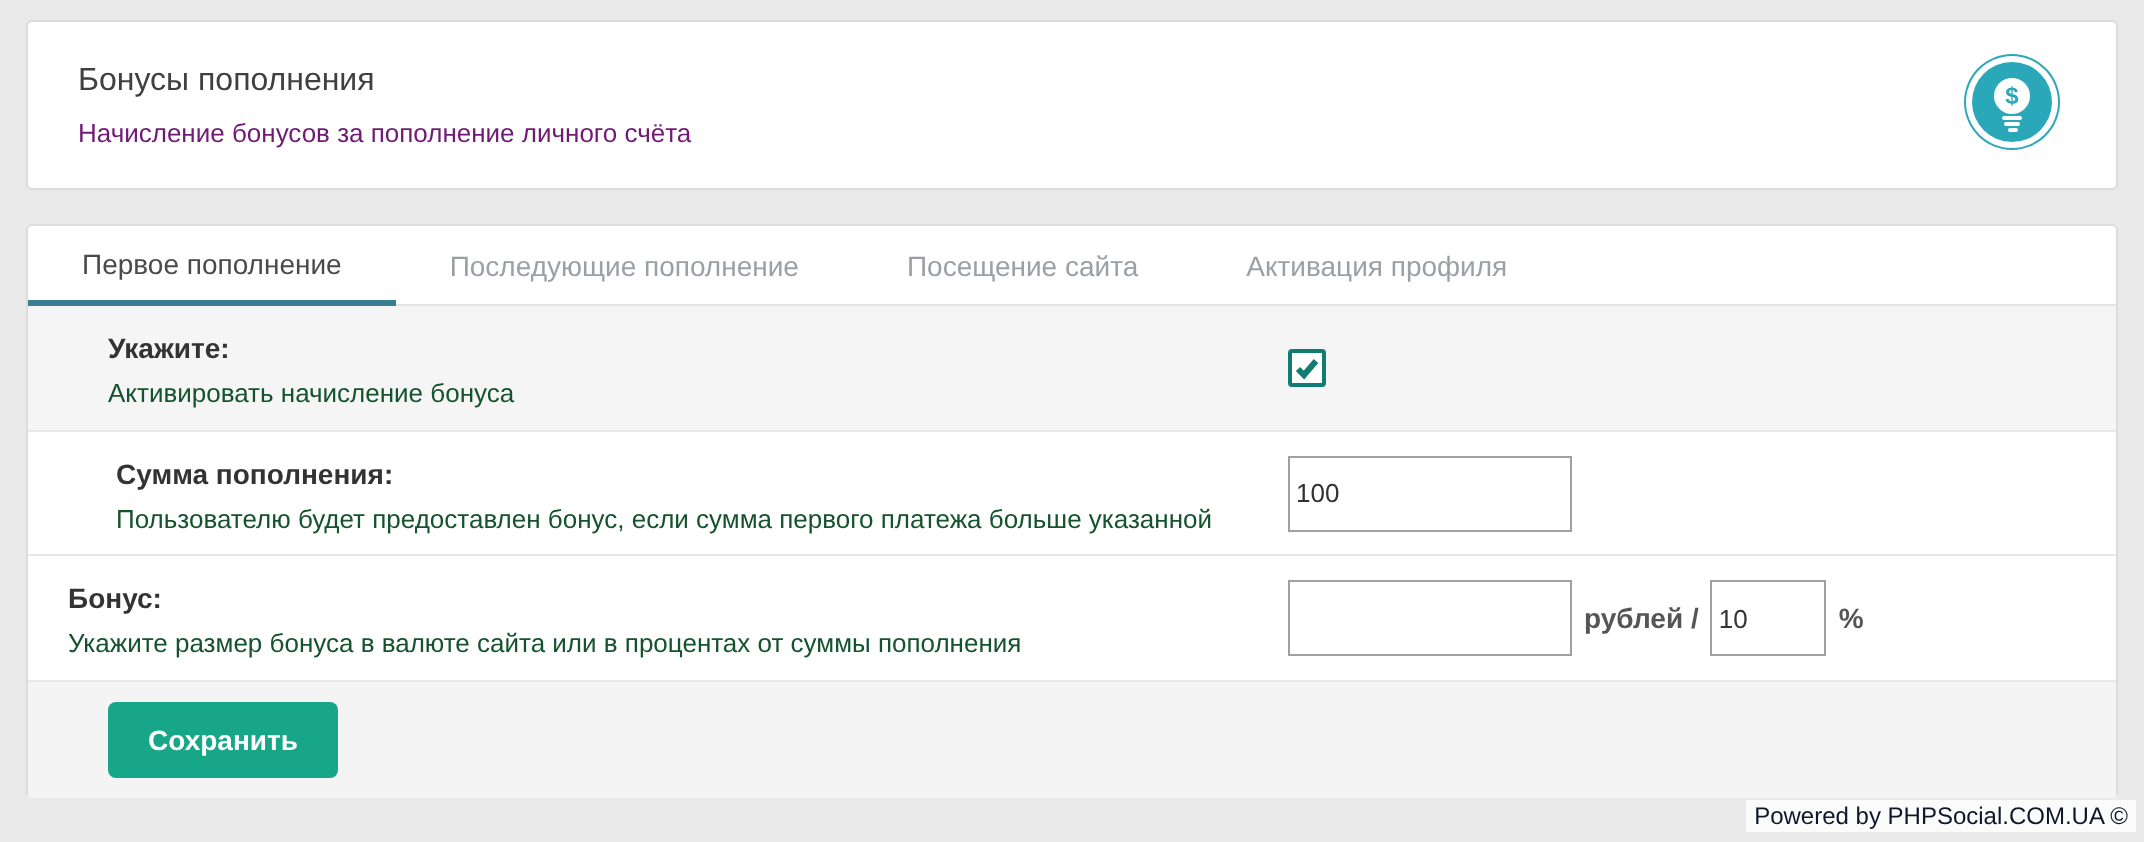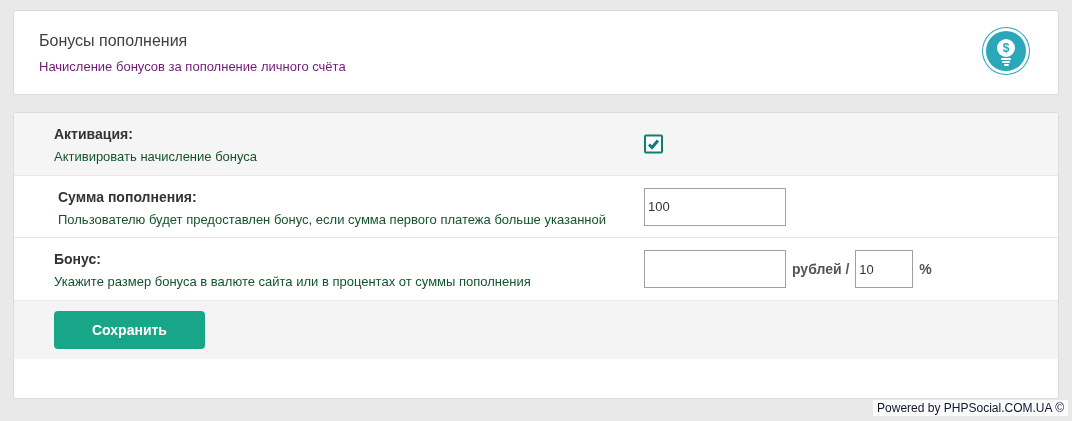--- a/index.html
+++ b/index.html
@@ -53,21 +53,21 @@
     font-size: 14px; color: #9aa0a5; cursor: pointer; white-space: nowrap;
   }
   .tab.active {
     color: #4a4a4a;
     border-bottom: 3px solid #3a7e93;
     margin-bottom: -1px;
   }
   .form-row { position: relative; padding: 13px 25px 0 40px; border-bottom: 1px solid #e8e8e8; }
   .row-1 { height: 63px; background: #f5f5f5; }
   .row-2 { height: 62px; background: #ffffff; padding-left: 44px; }
-  .row-3 { height: 63px; background: #ffffff; }
+  .row-3 { height: 63px; background: #ffffff; padding-left: 20px; }
   .row-label { font-size: 14px; font-weight: 700; color: #333333; }
   .row-desc { font-size: 13px; color: #14532d; margin-top: 7px; }
   .row-control {
     position: absolute; left: 630px; top: 50%; transform: translateY(-50%);
     display: flex; align-items: center; gap: 6px;
   }
   .checkbox {
     width: 19px; height: 19px; background: #ffffff;
     border: 2px solid #117c72; border-radius: 2px;
     display: flex; align-items: center; justify-content: center;
@@ -80,21 +80,21 @@
     font-size: 13px; color: #333; padding: 1px 3px; background: #fff;
   }
   .text-input.small { width: 58px; }
   .unit-text { font-size: 14px; color: #555555; white-space: nowrap; font-weight: bold; }
   .button-row { height: 58px; background: #f4f4f4; padding: 10px 0 0 40px; }
   .save-button {
     background: #18a689; color: #ffffff;
     border: none; border-radius: 4px;
     font-family: "Liberation Sans", "DejaVu Sans", sans-serif;
     font-size: 14px; font-weight: 700;
-    padding: 11px 38px; cursor: pointer;
+    padding: 11px 20px; cursor: pointer;
   }
   
   .footer-credit {
     position: absolute; right: 4px; bottom: 5px;
     background: #fbfbfb; padding: 1px 4px;
     font-size: 12px; color: #0f172a; white-space: nowrap;
   }
 </style>
 </head>
 <body>
@@ -109,23 +109,29 @@
           <span></span>
           <span></span>
           <span></span>
         </div>
     </div>
   </div>
 </div>
 
 <div class="card main-card">
 
+  <div class="tabs">
+    <div class="tab active">Первое пополнение</div>
+    <div class="tab">Последующие пополнение</div>
+    <div class="tab">Посещение сайта</div>
+    <div class="tab">Активация профиля</div>
+  </div>
 
   <div class="form-row row-1">
-    <div class="row-label">Активация:</div>
+    <div class="row-label">Укажите:</div>
     <div class="row-desc">Активировать начисление бонуса</div>
     <div class="row-control">
       <div class="checkbox">
         <svg width="13" height="13" viewBox="0 0 13 13">
           <polyline points="2,7 5,10 11,3" fill="none" stroke="#117c72" stroke-width="3"></polyline>
         </svg>
       </div>
     </div>
   </div>
 

